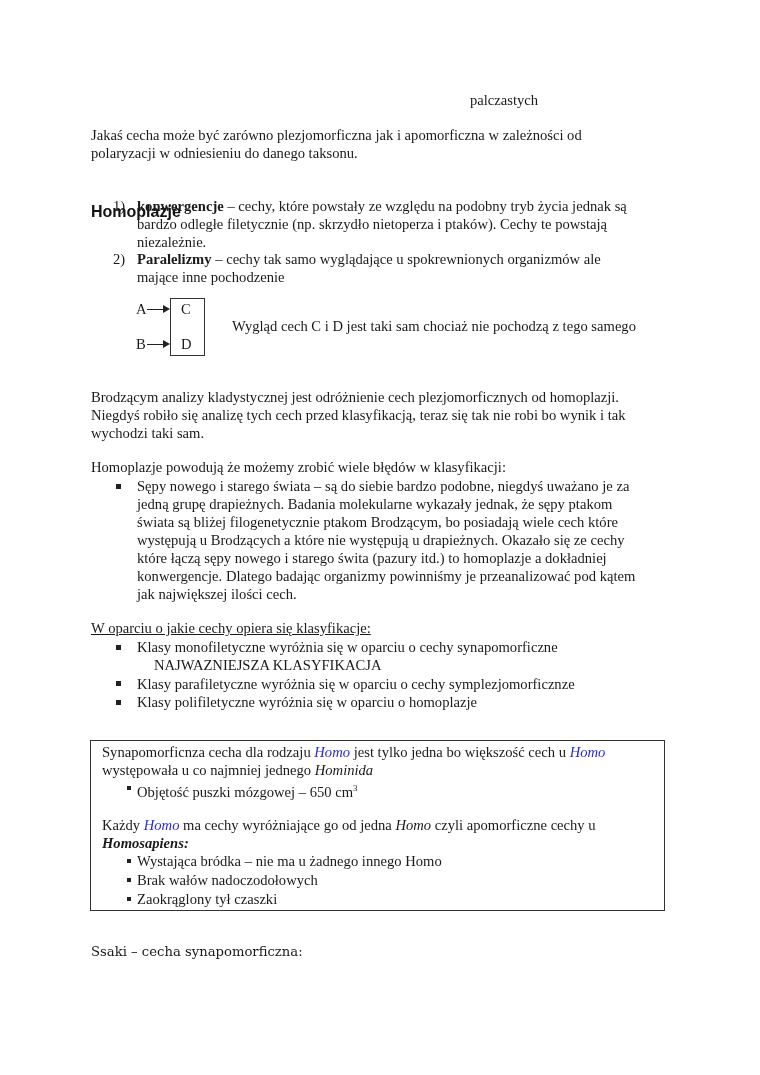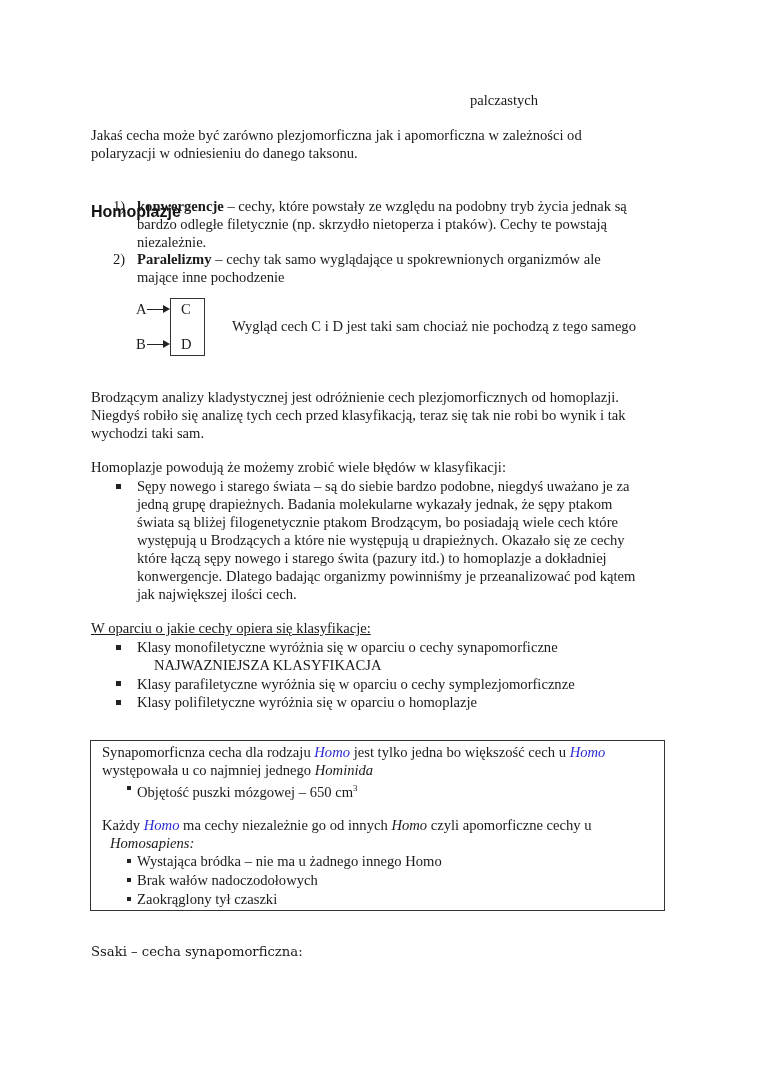--- a/index.html
+++ b/index.html
@@ -85,23 +85,23 @@
 </div>
 <div class="line" style="left:102px; top:761px;">
   <span>występowała u co najmniej jednego </span><span class="ital">Hominida</span>
 </div>
 <div class="bullet-sm" style="left:127px; top:786px;"></div>
 <div class="line" style="left:137px; top:779px;">
   <span>Objętość puszki mózgowej – 650 cm</span><sup style="font-size:9px;">3</sup>
 </div>
 
 <div class="line" style="left:102px; top:816px;">
-  <span>Każdy </span><span class="blue-i">Homo</span><span> ma cechy niezależnie go od innych </span><span class="ital">Homo</span><span> czyli apomorficzne cechy u</span>
+  <span>Każdy </span><span class="blue-i">Homo</span><span> ma cechy wyróżniające go od jedna </span><span class="ital">Homo</span><span> czyli apomorficzne cechy u</span>
 </div>
-<div class="line ital" style="left:110px; top:834px;">Homosapiens:</div>
+<div class="line ital" style="left:102px; top:834px;font-weight:bold;">Homosapiens:</div>
 <div class="bullet-sm" style="left:127px; top:859px;"></div>
 <div class="line" style="left:137px; top:852px;">Wystająca bródka – nie ma u żadnego innego Homo</div>
 <div class="bullet-sm" style="left:127px; top:878px;"></div>
 <div class="line" style="left:137px; top:871px;text-align:right;">Brak wałów nadoczodołowych</div>
 <div class="bullet-sm" style="left:127px; top:897px;"></div>
 <div class="line" style="left:137px; top:890px;">Zaokrąglony tył czaszki</div>
 
 <div class="line ssaki" style="left:91px; top:943px;">Ssaki – cecha synapomorficzna:</div>
 
 </body></html>

